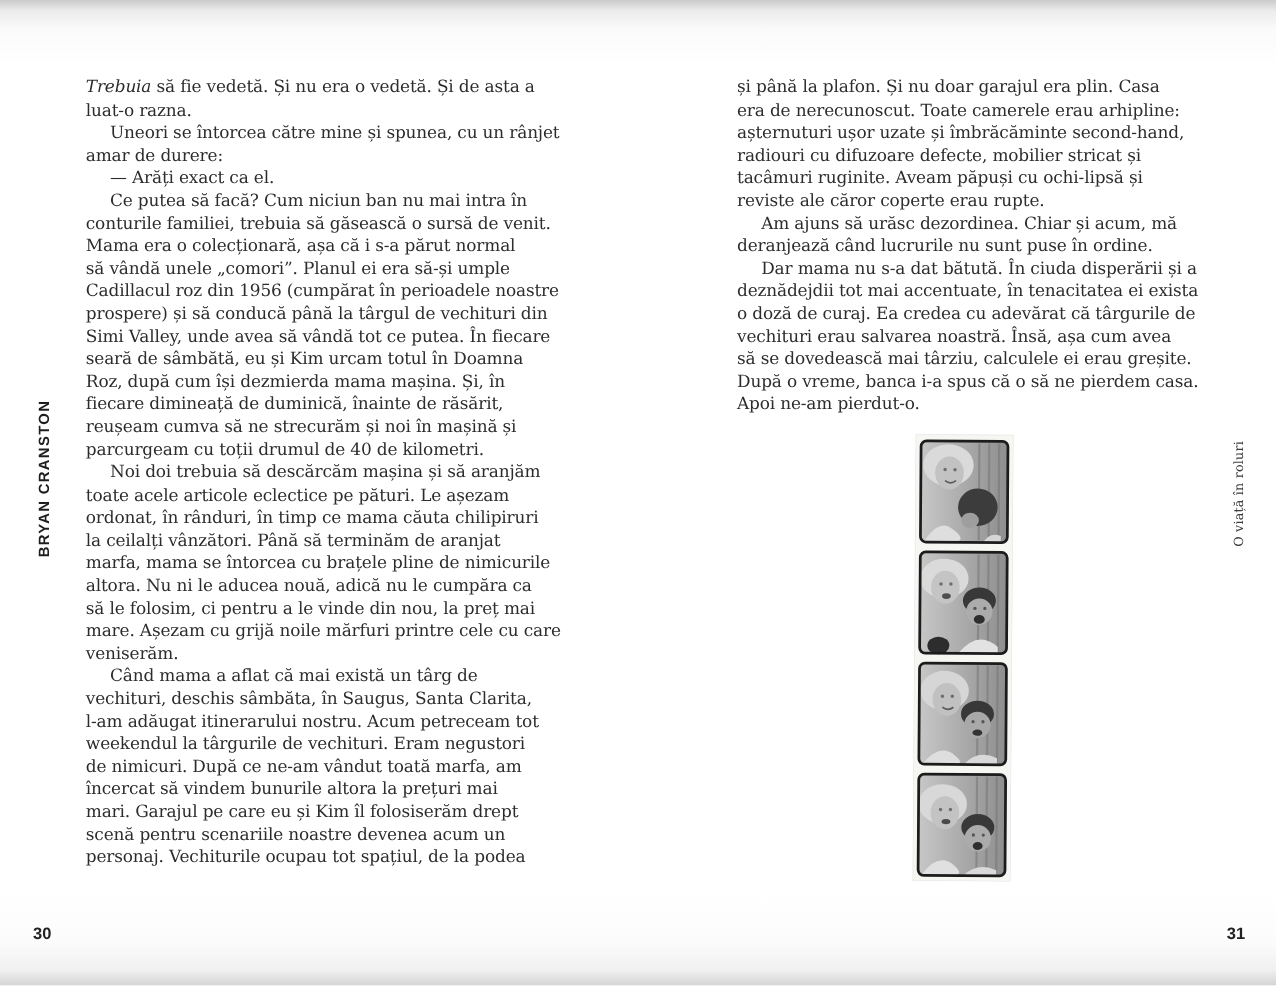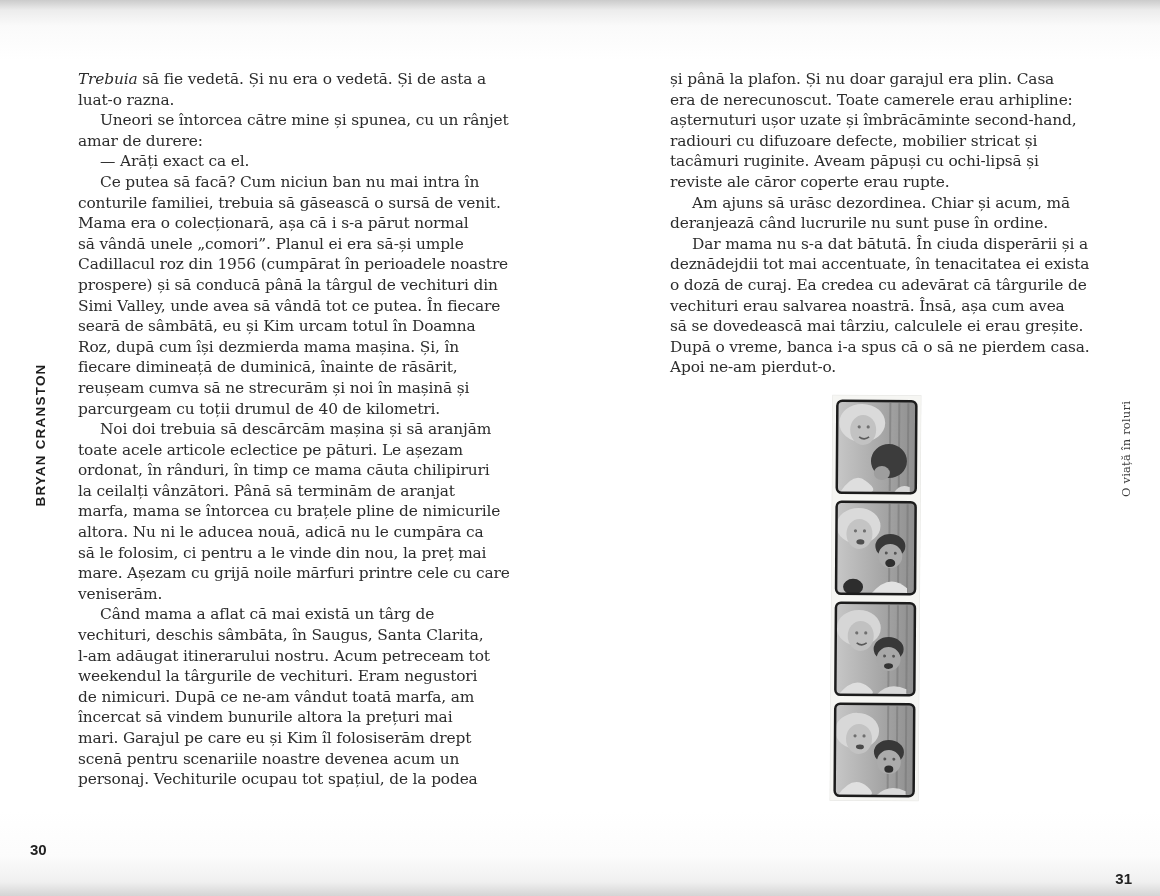--- a/index.html
+++ b/index.html
@@ -42,21 +42,21 @@
     font-family:"DejaVu Serif", serif;
     font-size:11.5px;color:#3c3c3c;letter-spacing:.2px;
   }
 
   .pagenum{
     position:absolute;top:841px;
     font-family:"Liberation Sans", sans-serif;
     font-weight:bold;font-size:15px;color:#222;z-index:6;text-align:right;
   }
   .pagenum-left{left:30px;}
-  .pagenum-right{right:28px;margin-top:29px;}
+  .pagenum-right{right:28px;}
 
   .photo-strip{
     position:absolute;left:831px;top:395px;width:89px;height:406px;
     transform:rotate(.4deg);z-index:1;
   }
 </style>
 </head>
 <body>
 
 <div class="page-shade"></div>

